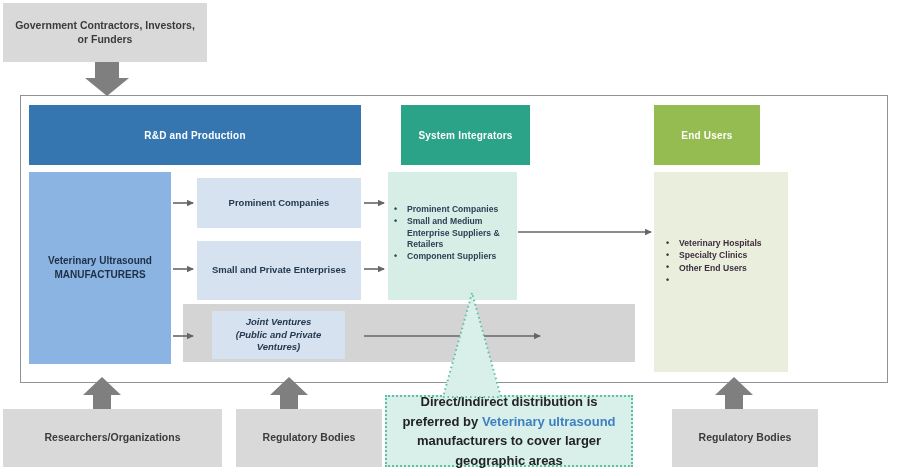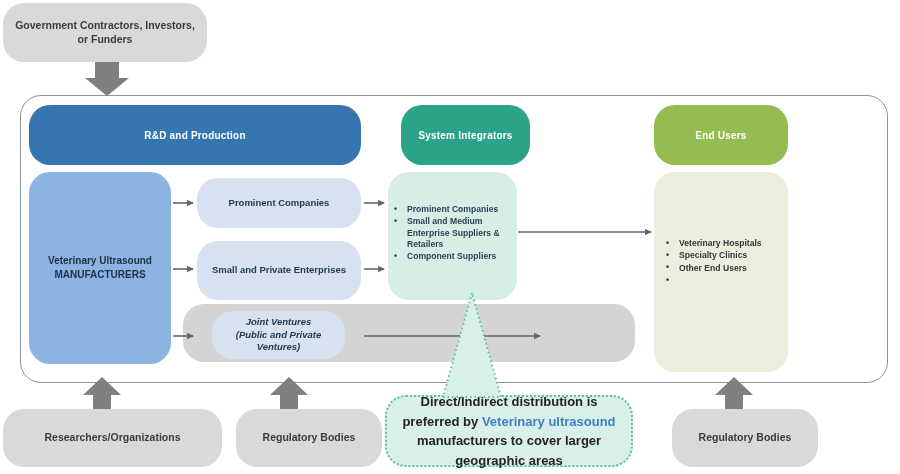--- a/index.html
+++ b/index.html
@@ -11,21 +11,21 @@
   body {
     font-family: "Liberation Sans", sans-serif;
   }
   #stage {
     position: relative;
     width: 900px;
     height: 474px;
     background: #ffffff;
     overflow: hidden;
   }
-  .abs { position: absolute; box-sizing: border-box; border-radius: 21px; }
+  .abs { position: absolute; box-sizing: border-box; }
 
   
   .box {
     display: flex;
     align-items: center;
     justify-content: center;
     text-align: center;
     line-height: 1.3;
   }
   .gray-box {
@@ -129,21 +129,21 @@
   <div class="abs" id="joint-venture-band" style="left:183px; top:304px; width:452px; height:58px; background:#d4d4d4;"></div>
 
   <div class="abs box header-box" id="header-rd" style="left:29px; top:105px; width:332px; height:60px; background:#3575b0;">
     <span>R&amp;D and Production</span>
   </div>
 
   <div class="abs box header-box" id="header-si" style="left:388px; top:105px; width:129px; height:60px; background:#2ba388;margin-left:13px;">
     <span>System Integrators</span>
   </div>
 
-  <div class="abs box header-box" id="header-eu" style="left:654px; top:105px; width:134px; height:60px; background:#95bc51;">
+  <div class="abs box header-box" id="header-eu" style="left:654px; top:105px; width:106px; height:60px; background:#95bc51;">
     <span>End Users</span>
   </div>
 
   <div class="abs box mfr-box" id="manufacturers-box" style="left:29px; top:172px; width:142px; height:192px;">
     <div>
       <div>Veterinary Ultrasound</div>
       <div>MANUFACTURERS</div>
     </div>
   </div>
 

